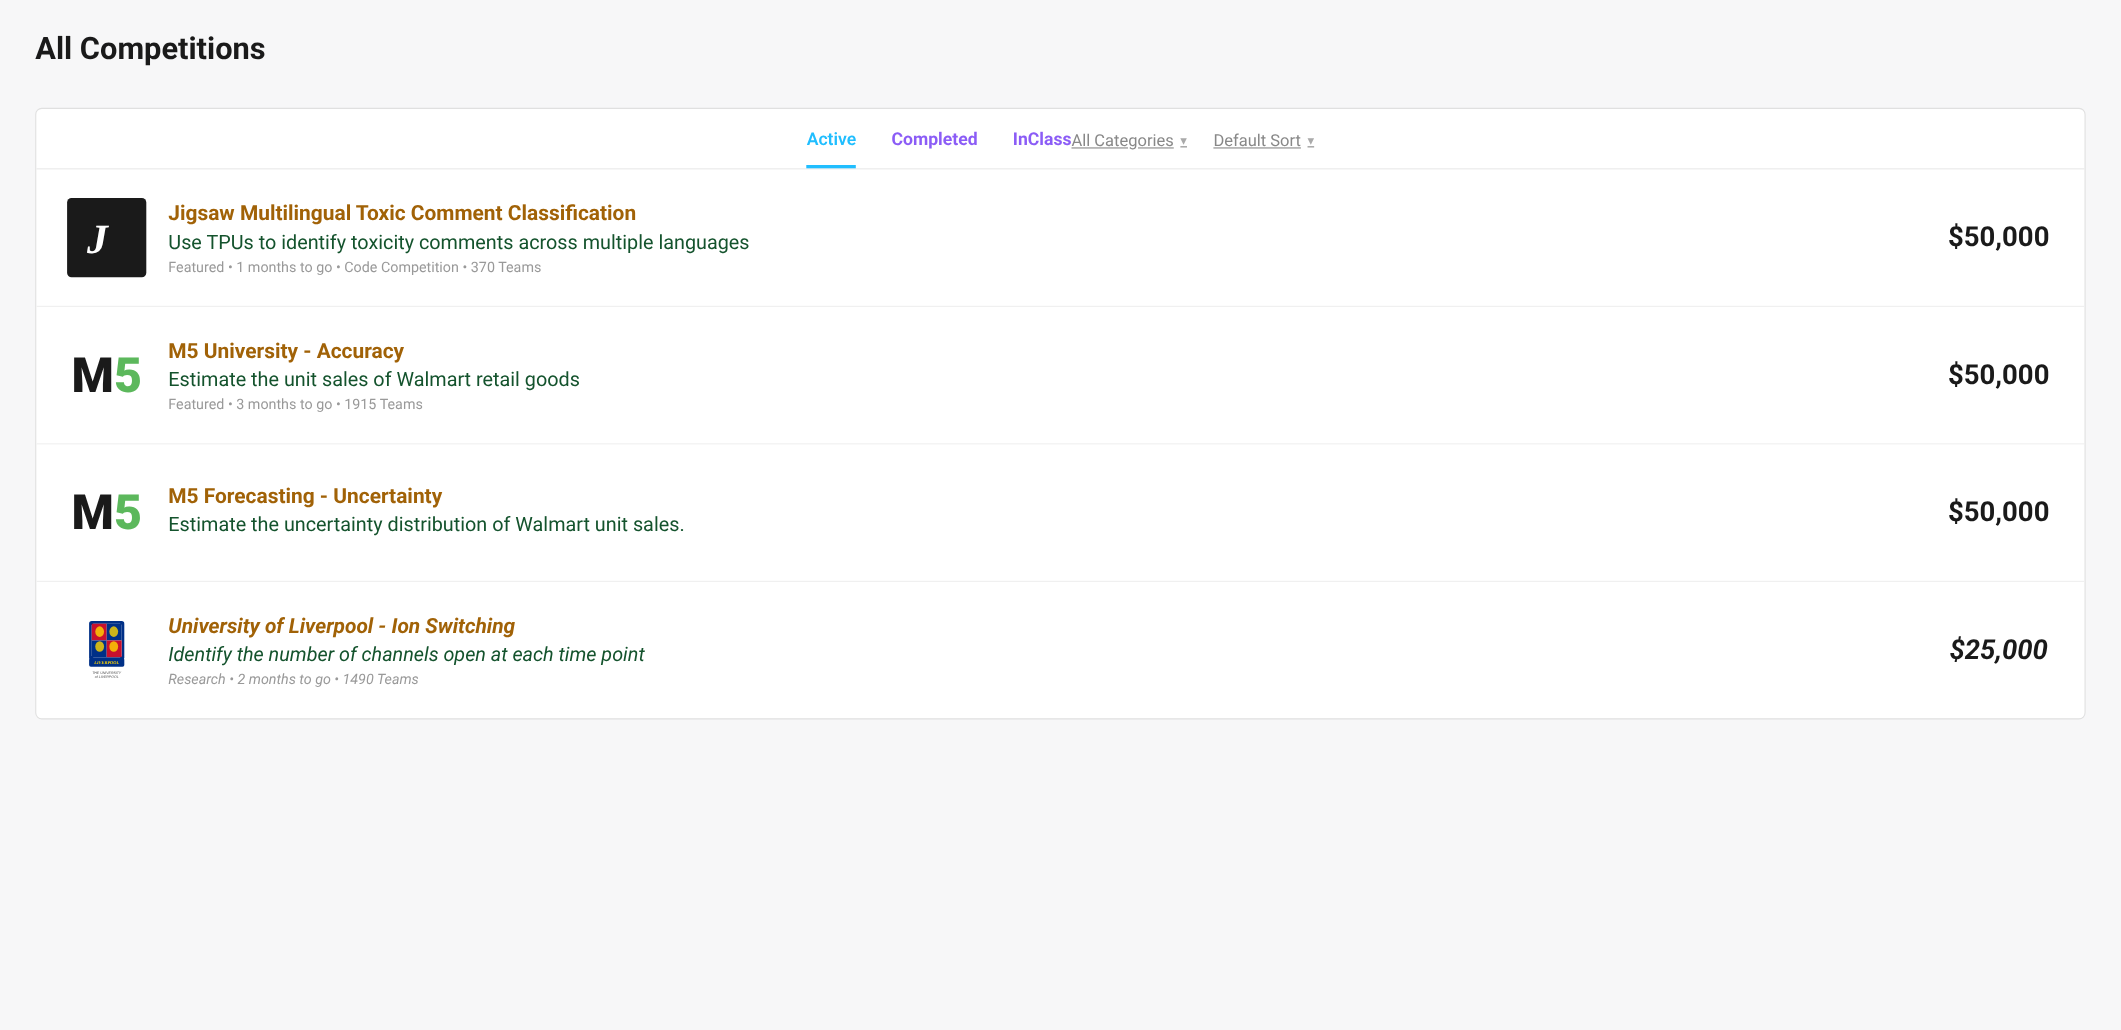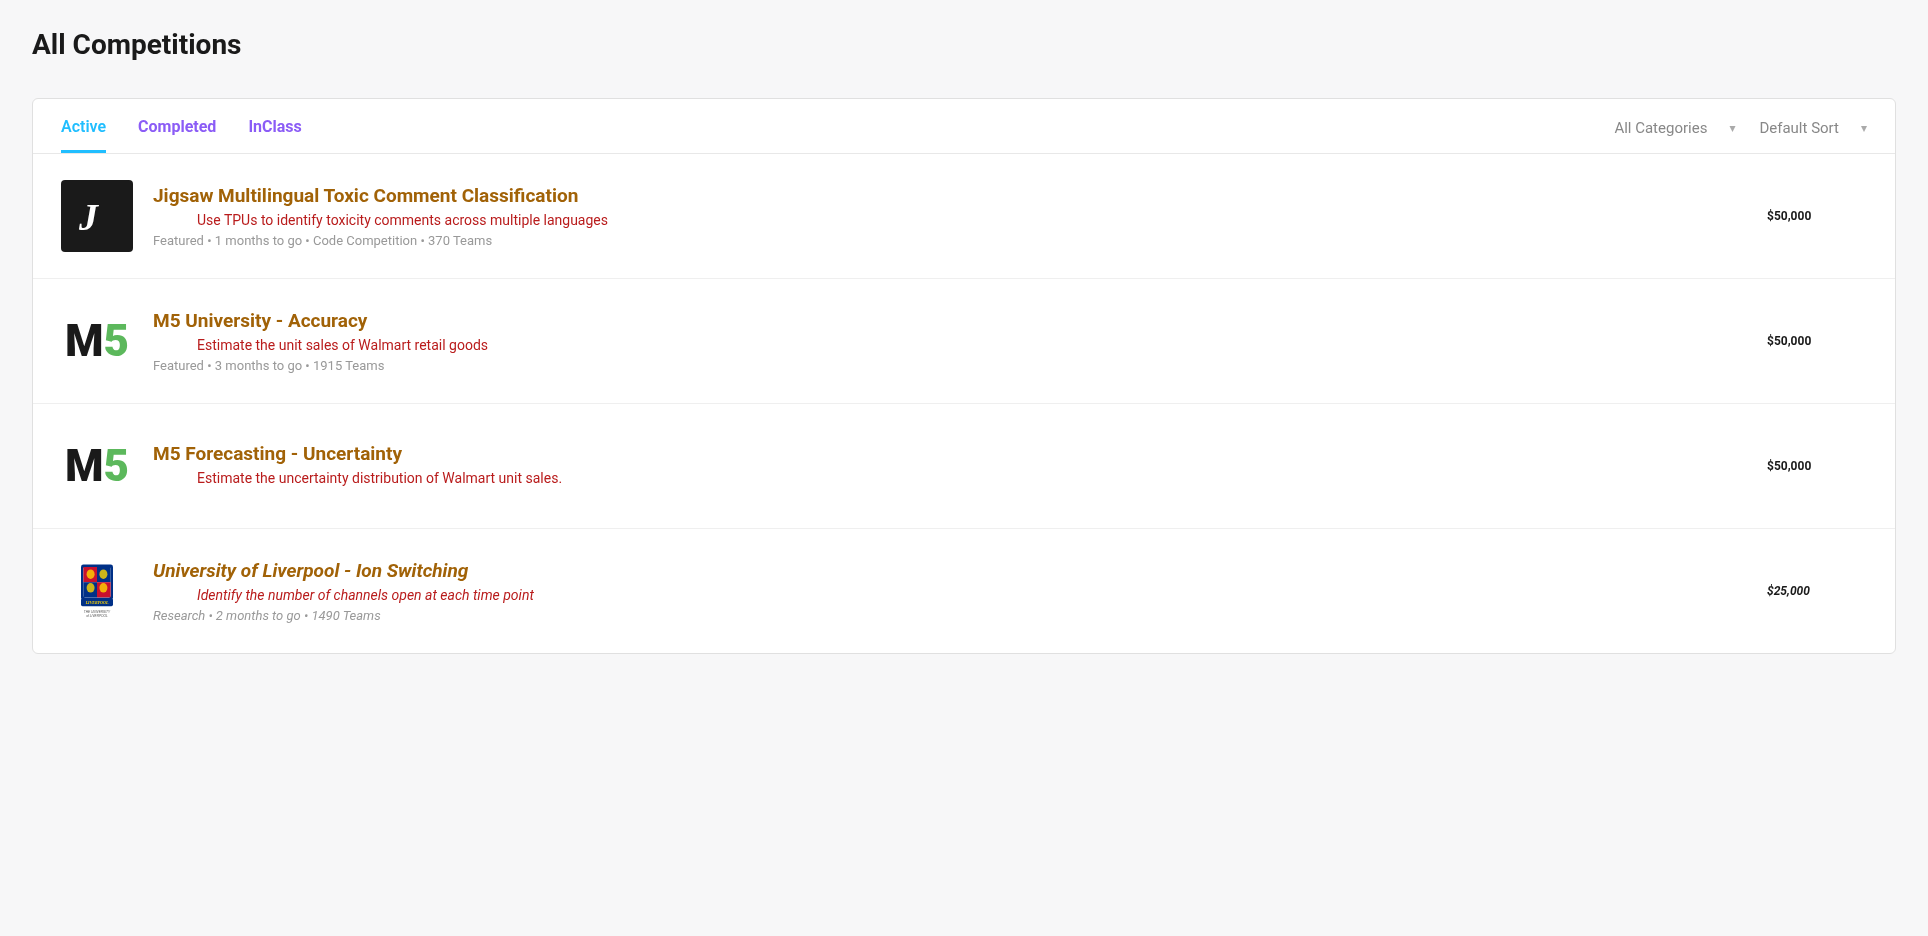--- a/index.html
+++ b/index.html
@@ -18,21 +18,21 @@
     }
     .card {
       background: #fff;
       border: 1px solid #e0e0e0;
       border-radius: 6px;
       overflow: hidden;
     }
     .tabs-row {
       display: flex;
       align-items: center;
-      justify-content: space-between;
+      justify-content: center;
       padding: 18px 28px 0 28px;
       border-bottom: 1px solid #e8e8e8;
     }
     .tabs {
       display: flex;
       gap: 32px;
     }
     .tab {
       padding-bottom: 14px;
       font-size: 16px;
@@ -48,27 +48,28 @@
     }
     .filters {
       display: flex;
       gap: 24px;
       align-items: center;
       padding-bottom: 14px;
     }
     .filter-btn {
       display: flex;
       align-items: center;
-      gap: 22px;
+      gap: 6px;
       font-size: 15px;
       color: #888;
       cursor: pointer;
       background: none;
       border: none;
       font-family: inherit;
+      text-decoration: underline;
     }
     .filter-btn .chevron {
       font-size: 12px;
       color: #aaa;
     }
     .competition-list {
       padding: 0;
     }
     .competition-item {
       display: flex;
@@ -122,36 +123,35 @@
     .comp-info {
       flex: 1;
     }
     .comp-name {
       font-size: 19px;
       font-weight: 700;
       color: #a16207;
       margin-bottom: 5px;
     }
     .comp-desc {
-      font-size: 14px;
-      color: #b91c1c;
+      font-size: 18px;
+      color: #14532d;
       margin-bottom: 5px;
-      margin-left: 44px;
     }
     .comp-meta {
       font-size: 13px;
       color: #999;
     }
     .comp-prize {
-      font-size: 12px;
+      font-size: 25px;
       font-weight: 700;
       color: #1a1a1a;
       white-space: nowrap;
       min-width: 100px;
-      text-align: left;
+      text-align: center;
     }
   </style>
 </head>
 <body>
 
 <h1 class="page-title">All Competitions</h1>
 
 <div class="card">
   <div class="tabs-row">
     <div class="tabs">

